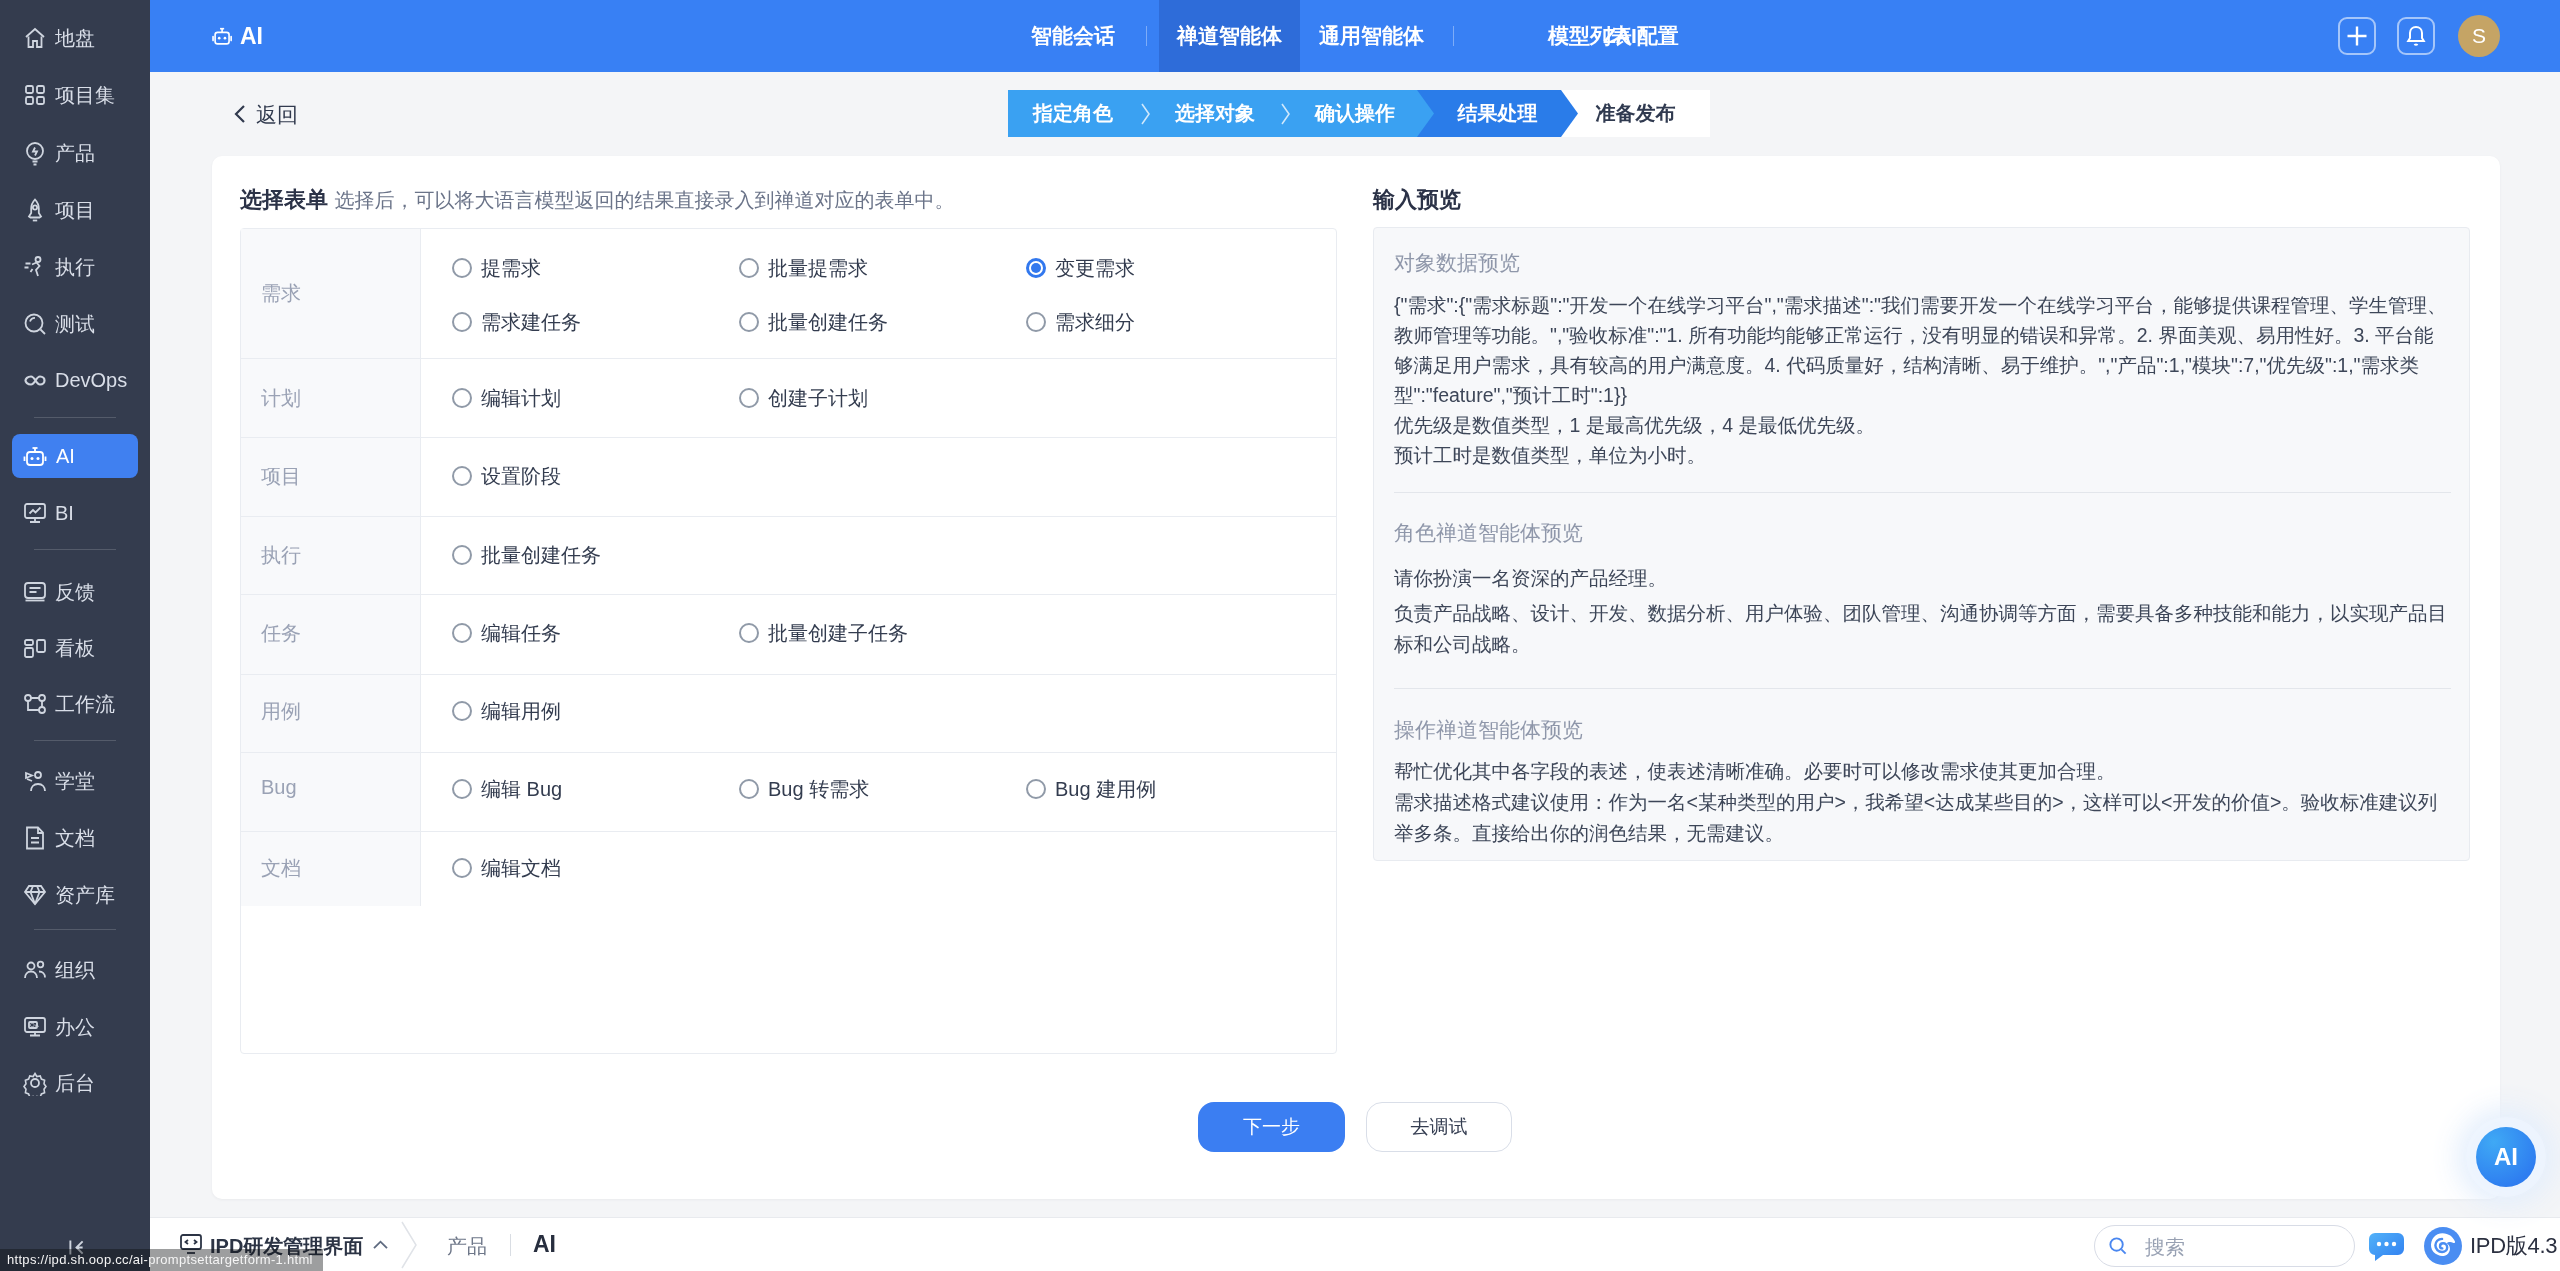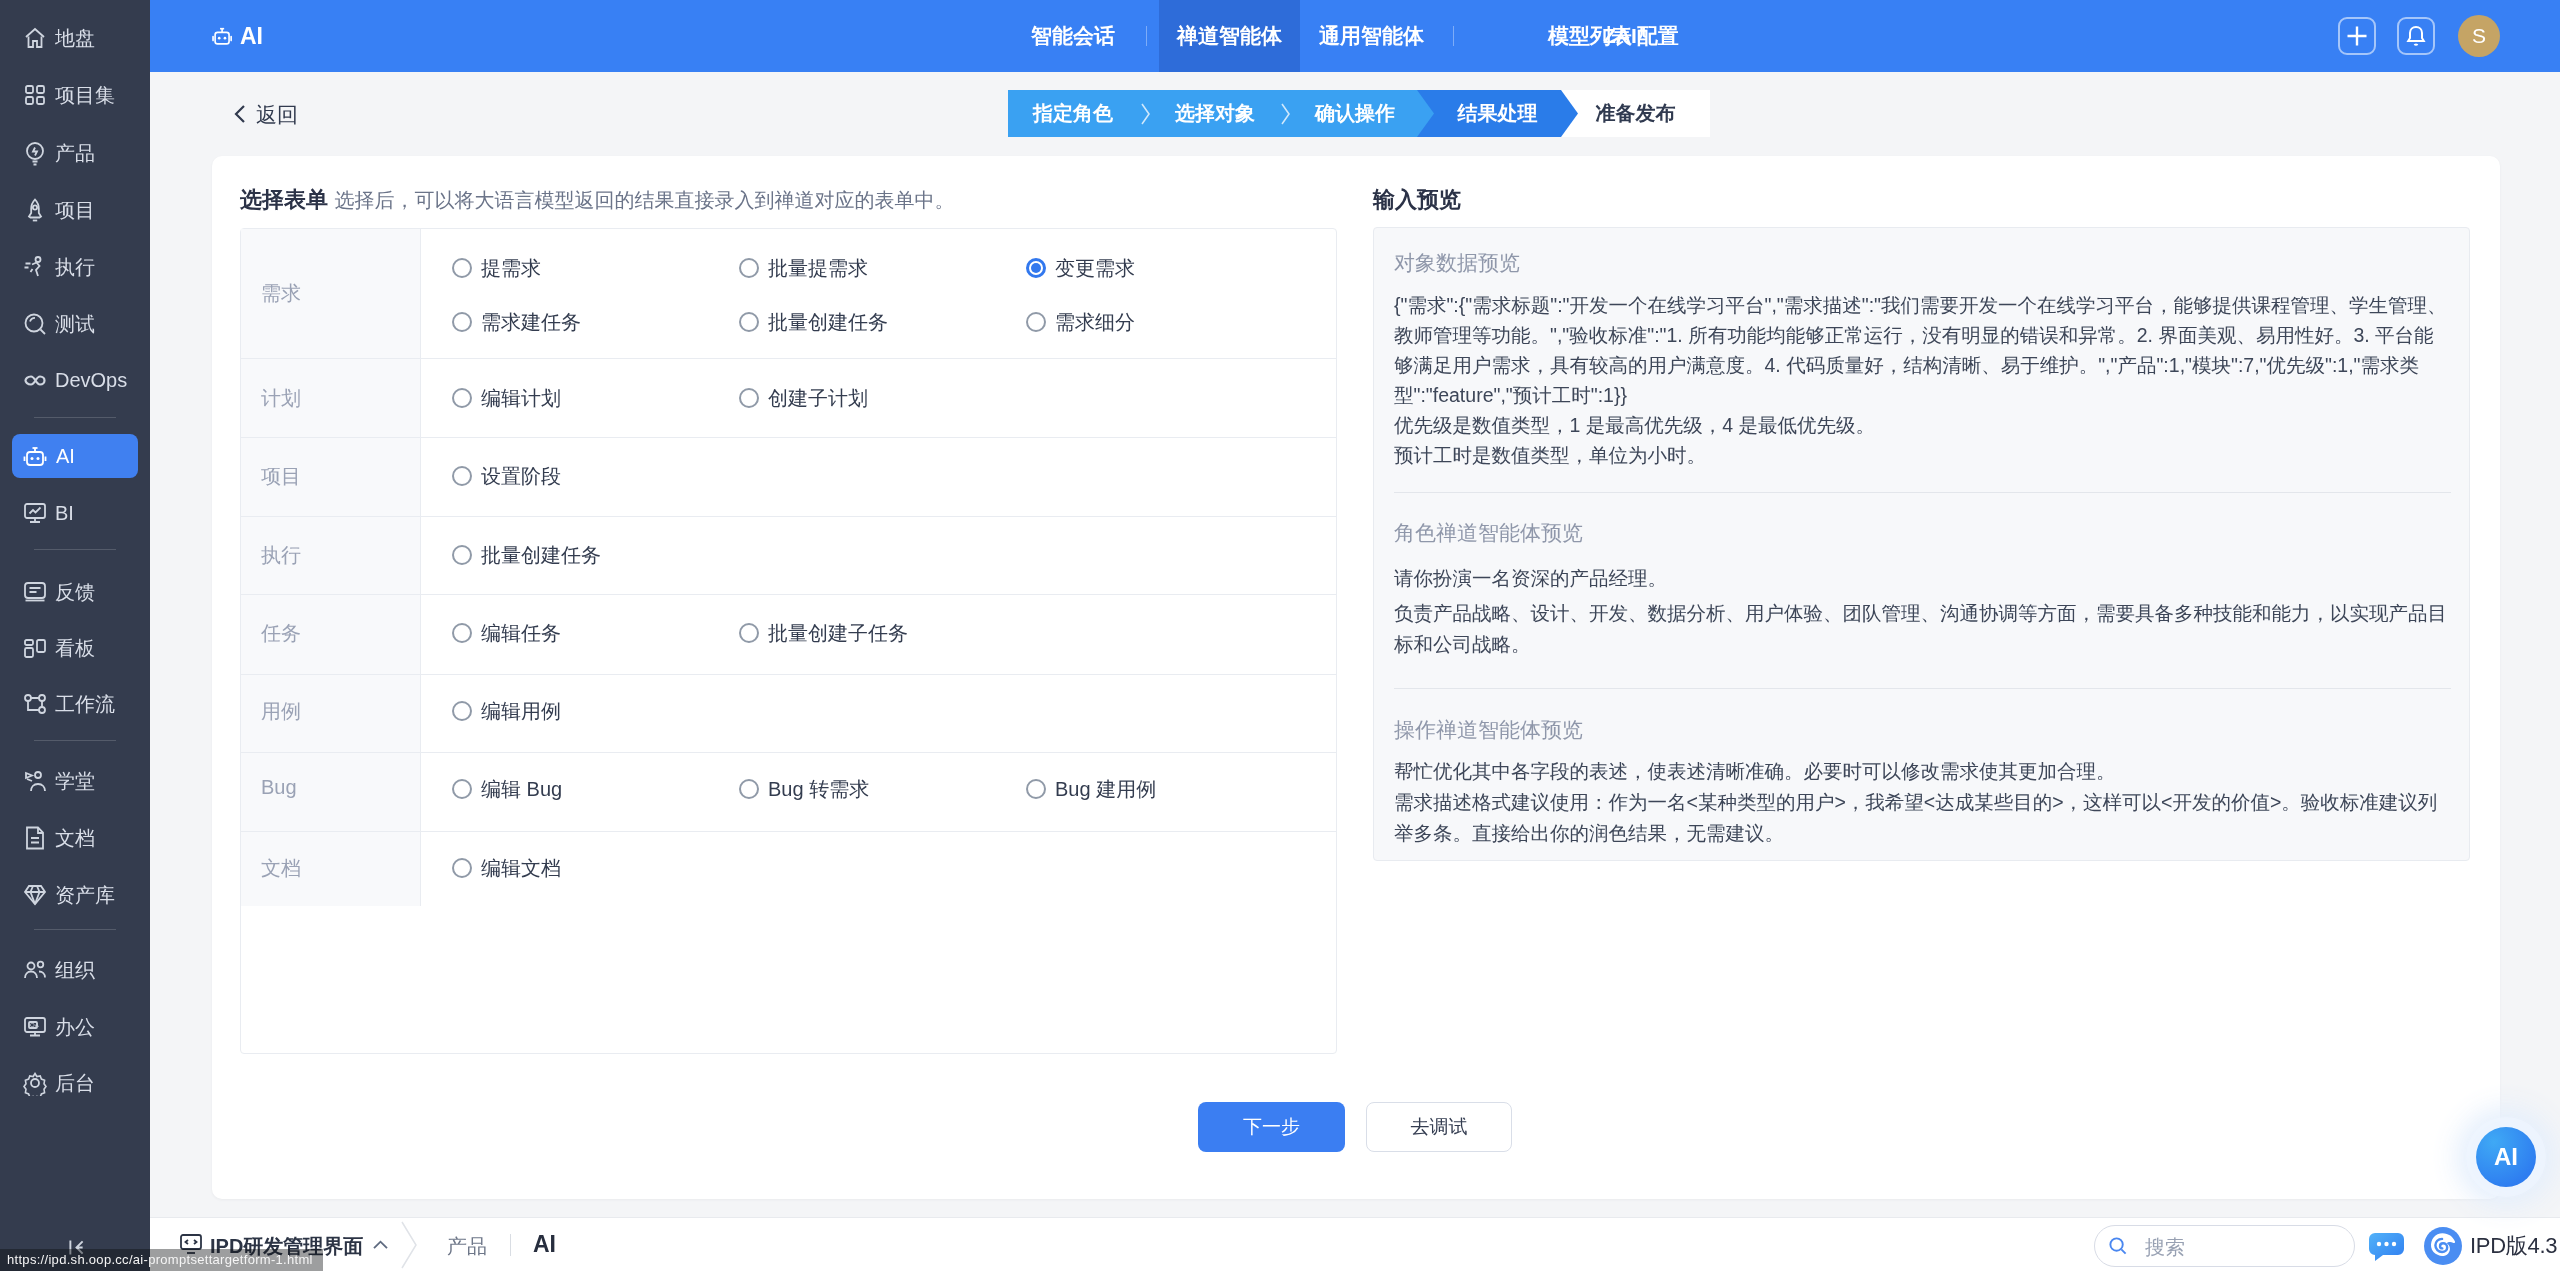--- a/index.html
+++ b/index.html
@@ -39,21 +39,21 @@
   .radio.sel { border:3px solid #3278ee; }
   .radio.sel::after { content:""; position:absolute; left:2px; top:2px; width:10px; height:10px; background:#3278ee; border-radius:50%; }
   .rlabel { position:absolute; font-size:20px; color:#333c4f; white-space:nowrap; }
 
   
   #pbox { position:absolute; left:1161px; top:71px; width:1097px; height:634px; background:#f7f8fa; border:1px solid #e8ebf0; border-radius:4px; }
   .phead { position:absolute; left:20px; height:28px; line-height:28px; font-size:21px; color:#8f97aa; white-space:nowrap; }
   .pline { position:absolute; left:20px; font-size:19.5px; line-height:30px; color:#3d4658; white-space:nowrap; }
   .pdiv { position:absolute; left:20px; width:1057px; height:1px; background:#e3e6eb; }
 
-  .btn { position:absolute; height:50px; line-height:50px; text-align:center; font-size:19px; border-radius:8px; }
+  .btn { position:absolute; height:50px; line-height:50px; text-align:center; font-size:19px; border-radius:16px; }
 
   
   #footer { position:absolute; left:150px; top:1217px; width:2410px; height:54px; background:#fff; border-top:1px solid #e8eaee; z-index:31; }
 
   #aifloat { position:absolute; left:2476px; top:1127px; width:60px; height:60px; border-radius:50%;
     background:radial-gradient(circle at 30% 25%, #3fa9f5, #2e7df0 75%); color:#fff; font-size:24px; font-weight:700;
     text-align:center; line-height:60px; z-index:40; box-shadow:0 0 0 10px rgba(240,246,255,.65), 0 0 26px 20px rgba(228,238,252,.95); }
 
   #urlbubble { position:absolute; left:0; top:1249px; height:22px; background:rgba(10,12,16,.40); color:#f5f5f5;
     font-size:13px; line-height:22px; padding:0 10px 0 7px; z-index:50; letter-spacing:.3px; }

